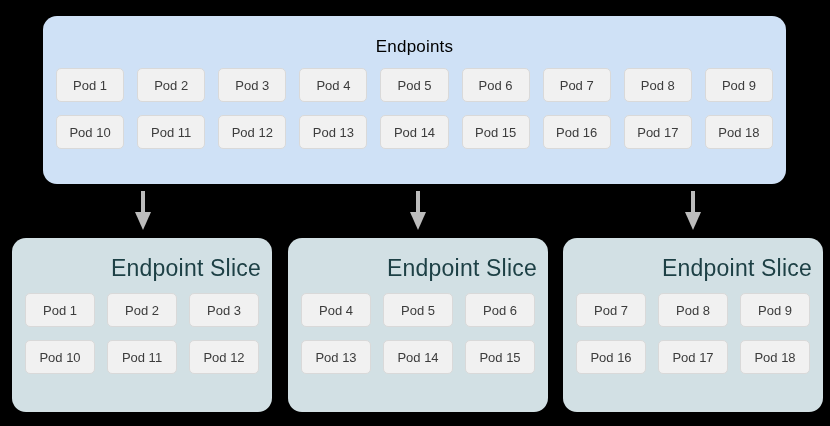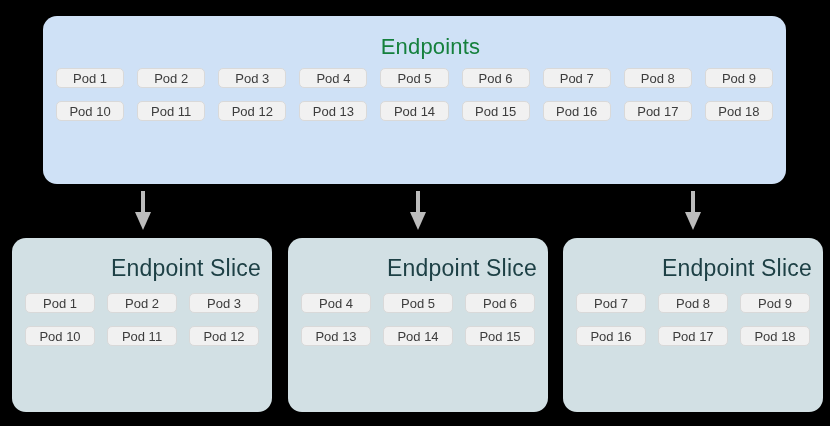--- a/index.html
+++ b/index.html
@@ -28,45 +28,45 @@
     left: 43px;
     top: 16px;
     width: 743px;
     height: 168px;
     background: #cfe1f6;
     border-radius: 14px;
     box-sizing: border-box;
   }
   .endpoints-title {
     position: absolute;
-    left: 16px;
+    left: 0;
     top: 18px;
     width: 100%;
     text-align: center;
-    font-size: 22px;
-    color: #15803d;
+    font-size: 17px;
+    color: #000000;
     letter-spacing: 0.2px;
     line-height: 26px;
   }
   .endpoints-rows {
     position: absolute;
     left: 13px;
     top: 52px;
     right: 13px;
   }
   .endpoints-row {
     display: flex;
     gap: 13px;
     margin-bottom: 13px;
   }
   .endpoints-row .chip { flex: 1 1 0; }
 
   
   .chip {
-    height: 20px;
+    height: 34px;
     background: #f1f1f1;
     border: 1px solid #d9d9d9;
     border-radius: 5px;
     display: flex;
     align-items: center;
     justify-content: center;
     font-size: 13px;
     color: #3c3c3c;
     box-sizing: border-box;
   }

